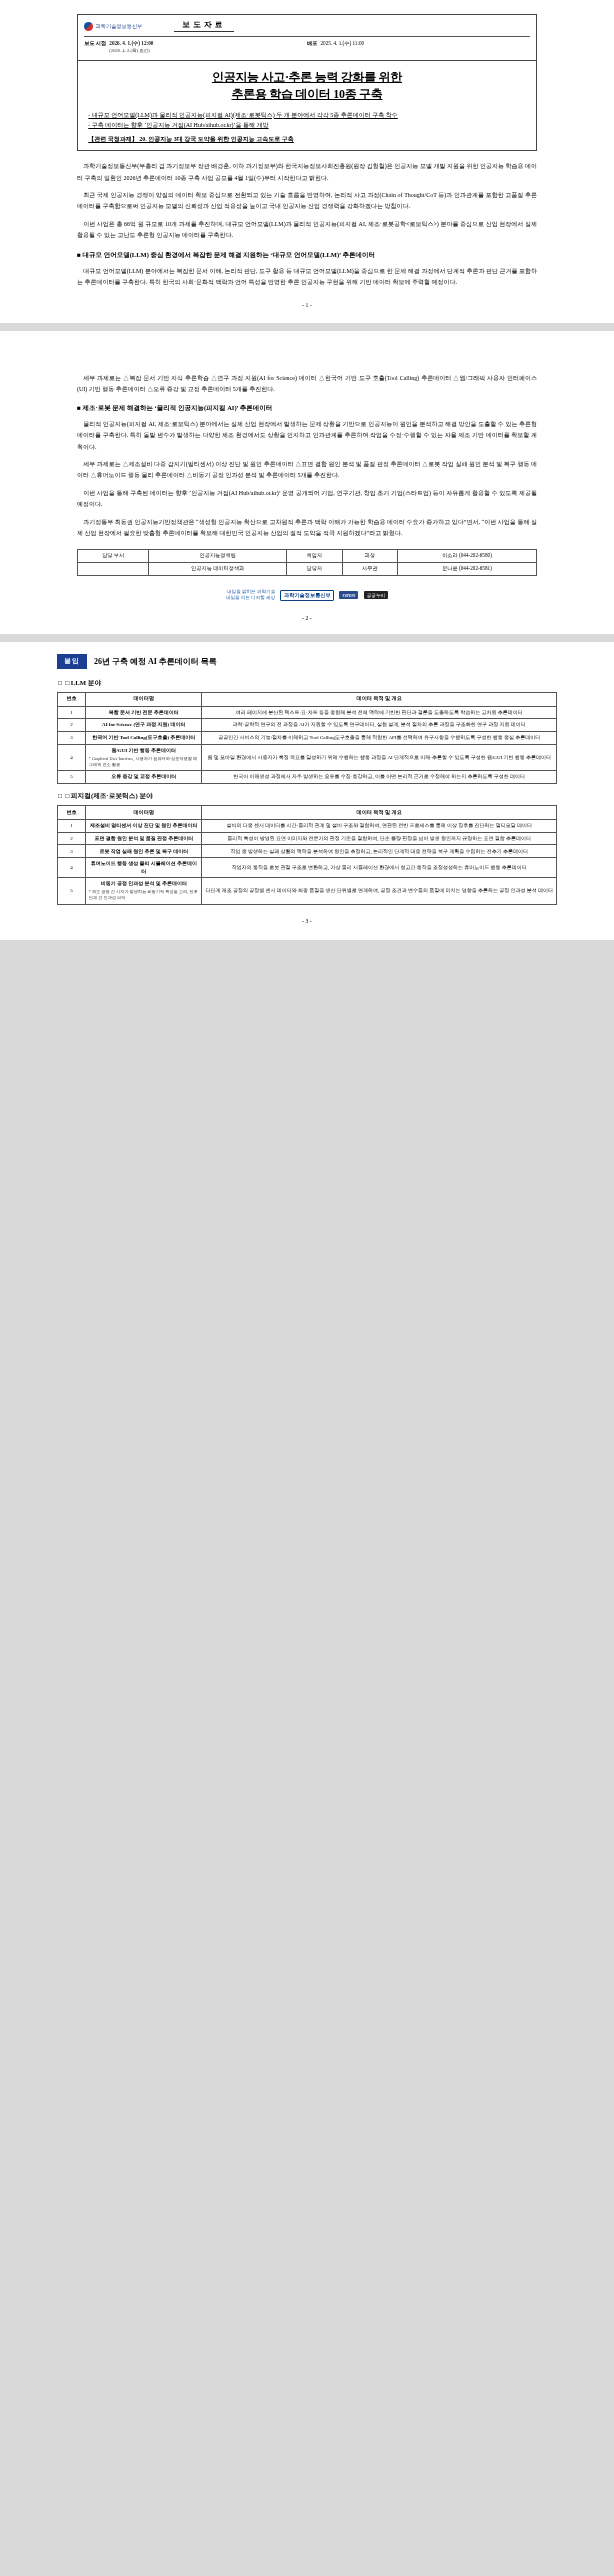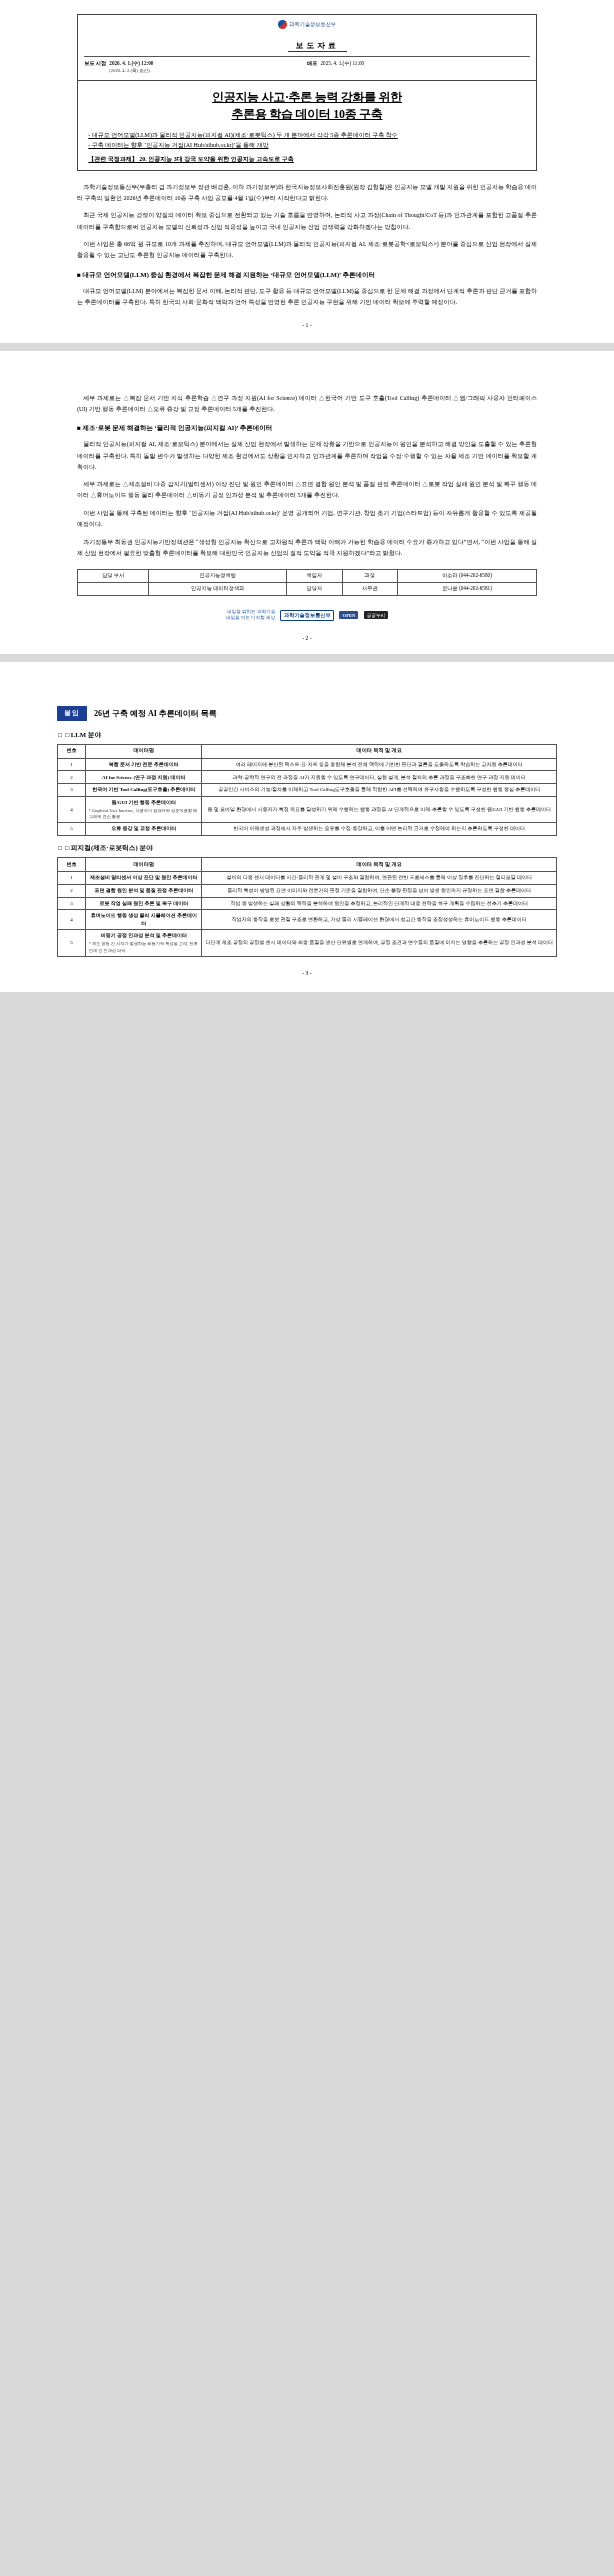--- a/index.html
+++ b/index.html
@@ -28,21 +28,20 @@
     border: 0.8px solid #444;
     padding: 4.1px 6.2px 5.2px 6.2px;
     position: relative;
   }
   .head-top {
     display: flex;
     align-items: center;
     justify-content: flex-start;
     gap: 11.3px;
     padding: 1px 0 4.1px 0;
-    flex-direction: column;
   }
   .emblem {
     display: flex;
     align-items: center;
     gap: 2.6px;
     font-size: 5.2px;
     color: #1b3f8b;
     white-space: nowrap;
   }
   .emblem .mark {
@@ -179,21 +178,20 @@
     padding: 1.5px 3.1px;
     border-radius: 1px;
   }
 
   
   .attach-head {
     display: flex;
     align-items: center;
     gap: 7.2px;
     margin-bottom: 9.3px;
-    margin-top: 32px;
   }
   .attach-badge {
     background: #1c3f94;
     color: #fff;
     font-size: 6.7px;
     font-weight: bold;
     padding: 3.1px 7.2px;
     letter-spacing: 1px;
   }
   .attach-title {

